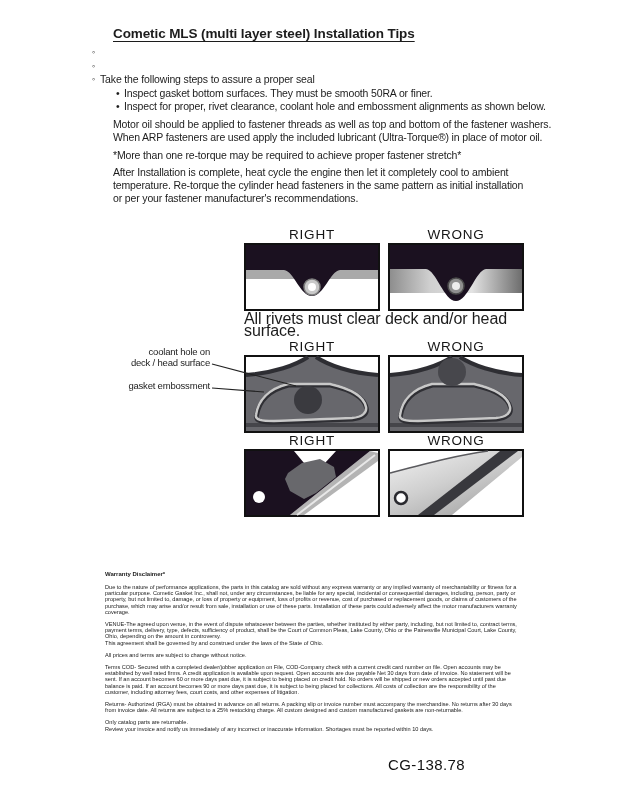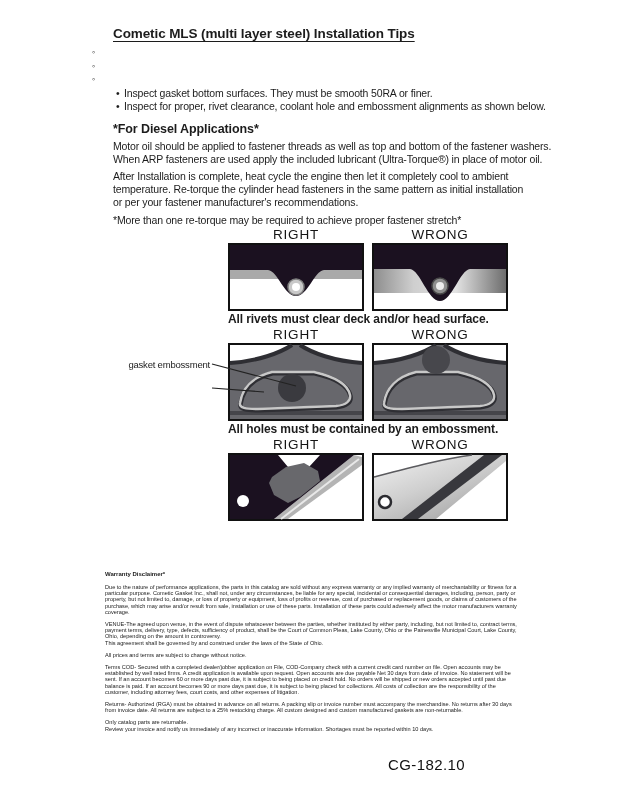--- a/index.html
+++ b/index.html
@@ -14,26 +14,26 @@
   .bullet-list li{display:flex;}
   .bullet-list .b-icon{width:8px;flex:0 0 8px;font-size:9px;line-height:13.5px;}
   .bullet-list li.sub{margin-left:24px;}
   .bullet-list li.sub .b-icon{font-size:10.5px;}
   .diesel-heading{margin:8px 0 0 21px;font-size:12.5px;font-weight:bold;letter-spacing:-0.1px;}
   .para{margin:4px 0 0 21px;font-size:10.5px;line-height:13px;letter-spacing:-0.15px;
         white-space:pre-line;width:450px;}
   .retorque-note{margin-top:5px;}
 
   
-  .diagrams{position:absolute;left:228px;top:227px;width:280px;}
+  .diagrams{position:absolute;left:244px;top:227px;width:280px;}
   .dia-header{display:flex;gap:8px;height:16px;font-size:13.5px;letter-spacing:0.8px;color:#151515;}
   .dia-header span{width:136px;text-align:center;}
   .dia-panels{display:flex;gap:8px;}
   .dia-panels svg{display:block;}
-  .dia-caption{font-size:12px;font-weight:bold;line-height:12px;margin:2px 0 2px 0;
+  .dia-caption{font-size:16px;font-weight:normal;line-height:12px;margin:2px 0 2px 0;
                white-space:pre-line;letter-spacing:-0.1px;}
 
   
   .callout-labels{position:absolute;left:110px;top:347px;width:100px;text-align:right;
                   font-size:9.5px;line-height:10.5px;letter-spacing:-0.2px;color:#1c1c1c;}
   .callout-labels .lbl{white-space:pre-line;}
   .callout-labels .lbl2{margin-top:13px;}
   .leader-overlay{position:absolute;left:108px;top:340px;pointer-events:none;}
 
   
@@ -52,38 +52,38 @@
     <h1 class="doc-title">Cometic MLS (multi layer steel) Installation Tips</h1>
     <ul class="bullet-list">
       <li>
         <span class="b-icon">◦</span>
       </li>
       <li>
         <span class="b-icon">◦</span>
       </li>
       <li>
         <span class="b-icon">◦</span>
+        <span>Take the following steps to assure a proper seal</span>
       </li>
       <li class="sub">
         <span class="b-icon">•</span>
         <span>Inspect gasket bottom surfaces.  They must be smooth 50RA or finer.</span>
       </li>
       <li class="sub">
         <span class="b-icon">•</span>
         <span>Inspect for proper, rivet clearance, coolant hole and embossment alignments as shown below.</span>
       </li>
     </ul>
 
-    <h2 class="diesel-heading">*For Diesel Applications*</h2>
     <p class="para">Motor oil should be applied to fastener threads as well as top and bottom of the fastener washers.
 When ARP fasteners are used apply the included lubricant (Ultra-Torque®) in place of motor oil.</p>
+    <p class="para retorque-note">*More than one re-torque may be required to achieve proper fastener stretch*</p>
     <p class="para">After Installation is complete, heat cycle the engine then let it completely cool to ambient
 temperature. Re-torque the cylinder head fasteners in the same pattern as initial installation
 or per your fastener manufacturer's recommendations.</p>
-    <p class="para retorque-note">*More than one re-torque may be required to achieve proper fastener stretch*</p>
   </div>
 
   <div class="diagrams">
 
     <div class="dia-header">
       <span>RIGHT</span>
       <span>WRONG</span>
     </div>
     <div class="dia-panels">
       <svg width="136" height="68" viewBox="0 0 136 68">
@@ -138,21 +138,20 @@
         <path d="M2,20 C30,18 52,10 64,2" stroke="#2e2e33" stroke-width="4" fill="none"></path>
         <path d="M72,2 C84,10 106,18 134,20" stroke="#2e2e33" stroke-width="4" fill="none"></path>
         <rect x="2" y="68" width="132" height="4" fill="#45454a"></rect>
         <g>
           <path d="M12,60 C14,46 24,34 44,29 L86,29 C108,34 120,42 122,52 C123,58 118,62 108,63 L30,66 C18,66 11,65 12,60 Z" fill="none" stroke="#2f2f34" stroke-width="4.5" transform="translate(0.5,1.2)"></path>
           <path d="M12,60 C14,46 24,34 44,29 L86,29 C108,34 120,42 122,52 C123,58 118,62 108,63 L30,66 C18,66 11,65 12,60 Z" fill="none" stroke="#c8c8c8" stroke-width="2.5"></path>
         </g>
         <circle cx="64" cy="17" r="14" fill="#47474c"></circle>
       </svg>
     </div>
-    <div class="dia-caption">All holes must be contained by an embossment.</div>
 
     <div class="dia-header">
       <span>RIGHT</span>
       <span>WRONG</span>
     </div>
     <div class="dia-panels">
       <svg width="136" height="68" viewBox="0 0 136 68">
         <rect x="1" y="1" width="134" height="66" fill="#ffffff" stroke="#111" stroke-width="2"></rect>
         <polygon points="46,66 60,66 134,12 134,4 126,2" fill="#b4b4b4"></polygon>
         <line x1="53" y1="66" x2="131" y2="6" stroke="#e8e8e8" stroke-width="2"></line>
@@ -171,33 +170,35 @@
         <rect x="1" y="1" width="134" height="66" fill="#ffffff" stroke="#111" stroke-width="2"></rect>
         <path d="M2,24 C40,14 70,6 100,2 L134,2 V8 L64,66 L2,66 Z" fill="url(#gradD3)"></path>
         <path d="M2,24 C40,14 70,6 100,2" stroke="#5a5a5e" stroke-width="1.5" fill="none"></path>
         <polygon points="30,66 46,66 130,2 112,2" fill="#38383d"></polygon>
         <circle cx="13" cy="49" r="6" fill="#ffffff" stroke="#2b2b30" stroke-width="2.5"></circle>
       </svg>
     </div>
   </div>
 
   <div class="callout-labels">
+    <div class="lbl">coolant hole on
+deck / head surface</div>
     <div class="lbl lbl2">gasket embossment</div>
   </div>
   <svg class="leader-overlay" width="200" height="60" viewBox="0 0 200 60">
     <line x1="104" y1="24" x2="188" y2="46" stroke="#222" stroke-width="1.2"></line>
     <line x1="104" y1="48" x2="156" y2="52" stroke="#222" stroke-width="1.2"></line>
   </svg>
 
   <div class="warranty">
     <div class="warranty-heading">Warranty Disclaimer*</div>
     <p>Due to the nature of performance applications, the parts in this catalog are sold without any express warranty or any implied warranty of merchantability or fitness for a particular purpose.  Cometic Gasket Inc., shall not, under any circumstances, be liable for any special, incidental or consequential damages, including, person, party or property, but not limited to, damage, or loss of property or equipment, loss of profits or revenue, cost of purchased or replacement goods, or claims of customers of the purchase, which may arise and/or result from sale, installation or use of these parts.  Installation of these parts could adversely affect the motor manufacturers warranty coverage.</p>
     <p>VENUE-The agreed upon venue, in the event of dispute whatsoever between the parties, whether instituted by either party, including, but not limited to, contract terms, payment terms, delivery, type, defects, sufficiency of product, shall be the Court of Common Pleas, Lake County, Ohio or the Painesville Municipal Court, Lake County, Ohio, depending on the amount in controversy.
 This agreement shall be governed by and construed under the laws of the State of Ohio.</p>
     <p>All prices and terms are subject to change without notice.</p>
     <p>Terms COD- Secured with a completed dealer/jobber application on File, COD-Company check with a current credit card number on file.  Open accounts may be established by well rated firms.  A credit application is available upon request.  Open accounts are due payable Net 30 days from date of invoice.  No statement will be sent.  If an account becomes 60 or more days past due, it is subject to being placed on credit hold.  No orders will be shipped or new orders accepted until past due balance is paid.  If an account becomes 90 or more days past due, it is subject to being placed for collections.  All costs of collection are the responsibility of the customer, including attorney fees, court costs, and other expenses of litigation.</p>
     <p>Returns- Authorized (RGA) must be obtained in advance on all returns.  A packing slip or invoice number must accompany the merchandise.  No returns after 30 days from invoice date.  All returns are subject to a 25% restocking charge.  All custom designed and custom manufactured gaskets are non-returnable.</p>
     <p>Only catalog parts are returnable.
 Review your invoice and notify us immediately of any incorrect or inaccurate information.  Shortages must be reported within 10 days.</p>
   </div>
 
-  <div class="footer-code">CG-182.10</div>
+  <div class="footer-code">CG-138.78</div>
 </div>
 
 </body></html>

